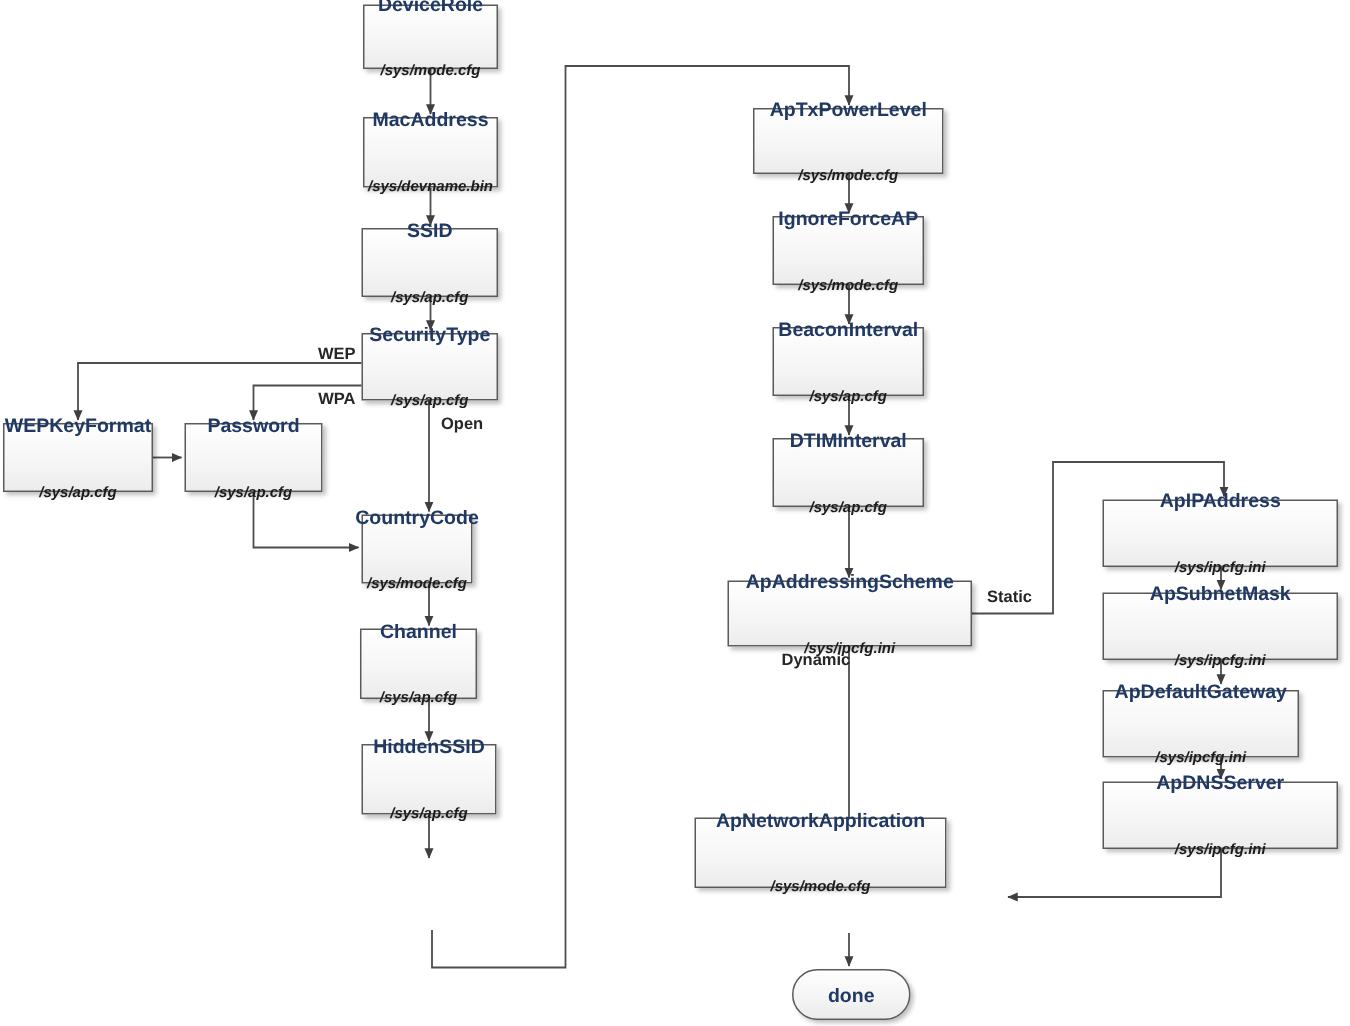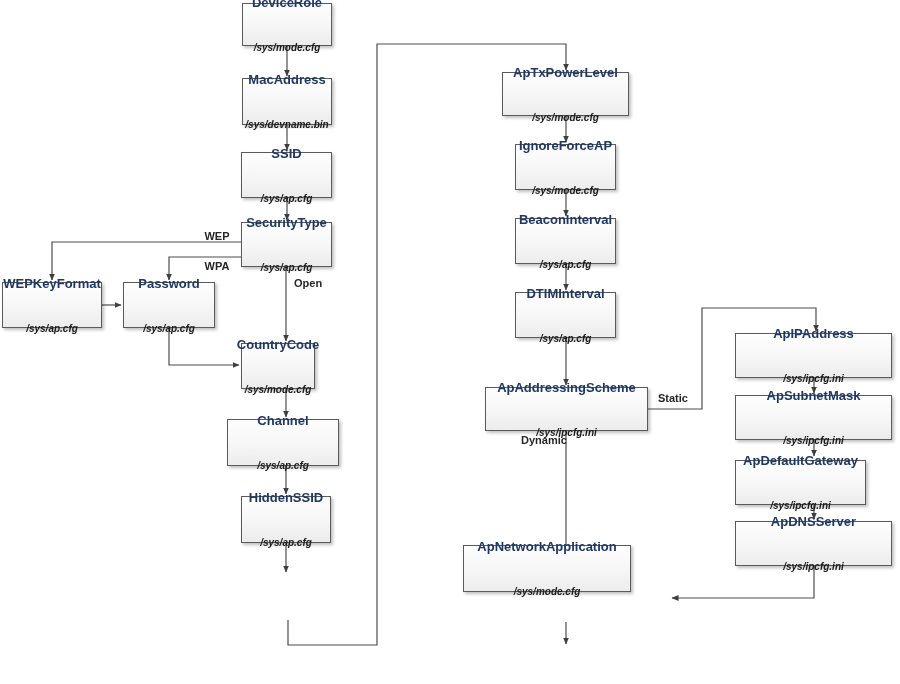--- a/index.html
+++ b/index.html
@@ -22,21 +22,21 @@
     position:absolute;
     background:linear-gradient(180deg,#fefefe 0%,#f4f4f4 60%,#ebebeb 100%);
     border:1px solid #5a5a5a;border-radius:17px;
     box-shadow:2px 2px 3px rgba(0,0,0,0.25);
     display:flex;align-items:center;justify-content:center;
     color:#1F3864;font-weight:bold;font-size:13px;box-sizing:border-box;
   }
   .edge-label{
     position:absolute;font-size:11px;font-weight:bold;color:#262626;white-space:nowrap;
   }
-  .ra{text-align:center;}
+  .ra{text-align:right;}
 </style>
 </head>
 <body>
 
 <div id="canvas">
 
   <svg id="edges" width="900" height="684" viewBox="0 0 900 684" fill="none" stroke="#4d4d4d" stroke-width="1.2">
     <defs>
       <marker id="ah" markerWidth="8" markerHeight="8" refX="6.5" refY="3" orient="auto" markerUnits="userSpaceOnUse">
         <path d="M0,0 L7,3 L0,6 Z" fill="#3f3f3f" stroke="none"></path>
@@ -88,21 +88,21 @@
     <div class="p">/sys/ap.cfg</div>
   </div>
   <div class="node" style="left:123px;top:282px;width:92px;height:46px">
     <div class="t">Password</div>
     <div class="p">/sys/ap.cfg</div>
   </div>
   <div class="node" style="left:241px;top:343px;width:74px;height:46px">
     <div class="t">CountryCode</div>
     <div class="p">/sys/mode.cfg</div>
   </div>
-  <div class="node" style="left:227px;top:419px;width:112px;height:47px">
+  <div class="node" style="left:240px;top:419px;width:78px;height:47px">
     <div class="t">Channel</div>
     <div class="p">/sys/ap.cfg</div>
   </div>
   <div class="node" style="left:241px;top:496px;width:90px;height:47px">
     <div class="t">HiddenSSID</div>
     <div class="p">/sys/ap.cfg</div>
   </div>
 
   <div class="node" style="left:502px;top:72px;width:127px;height:44px">
     <div class="t">ApTxPowerLevel</div>
@@ -139,20 +139,21 @@
   </div>
   <div class="node" style="left:735px;top:460px;width:131px;height:45px">
     <div class="t">ApDefaultGateway</div>
     <div class="p">/sys/ipcfg.ini</div>
   </div>
   <div class="node" style="left:735px;top:521px;width:157px;height:45px">
     <div class="t">ApDNSServer</div>
     <div class="p">/sys/ipcfg.ini</div>
   </div>
 
+  <div class="terminal" style="left:528px;top:646px;width:79px;height:34px">done</div>
 
   <div class="edge-label ra" style="left:197px;top:230px;width:40px">WEP</div>
   <div class="edge-label ra" style="left:197px;top:260px;width:40px">WPA</div>
   <div class="edge-label" style="left:294px;top:277px">Open</div>
   <div class="edge-label" style="left:658px;top:392px">Static</div>
   <div class="edge-label" style="left:521px;top:434px">Dynamic</div>
 
 </div>
 
 </body></html>

